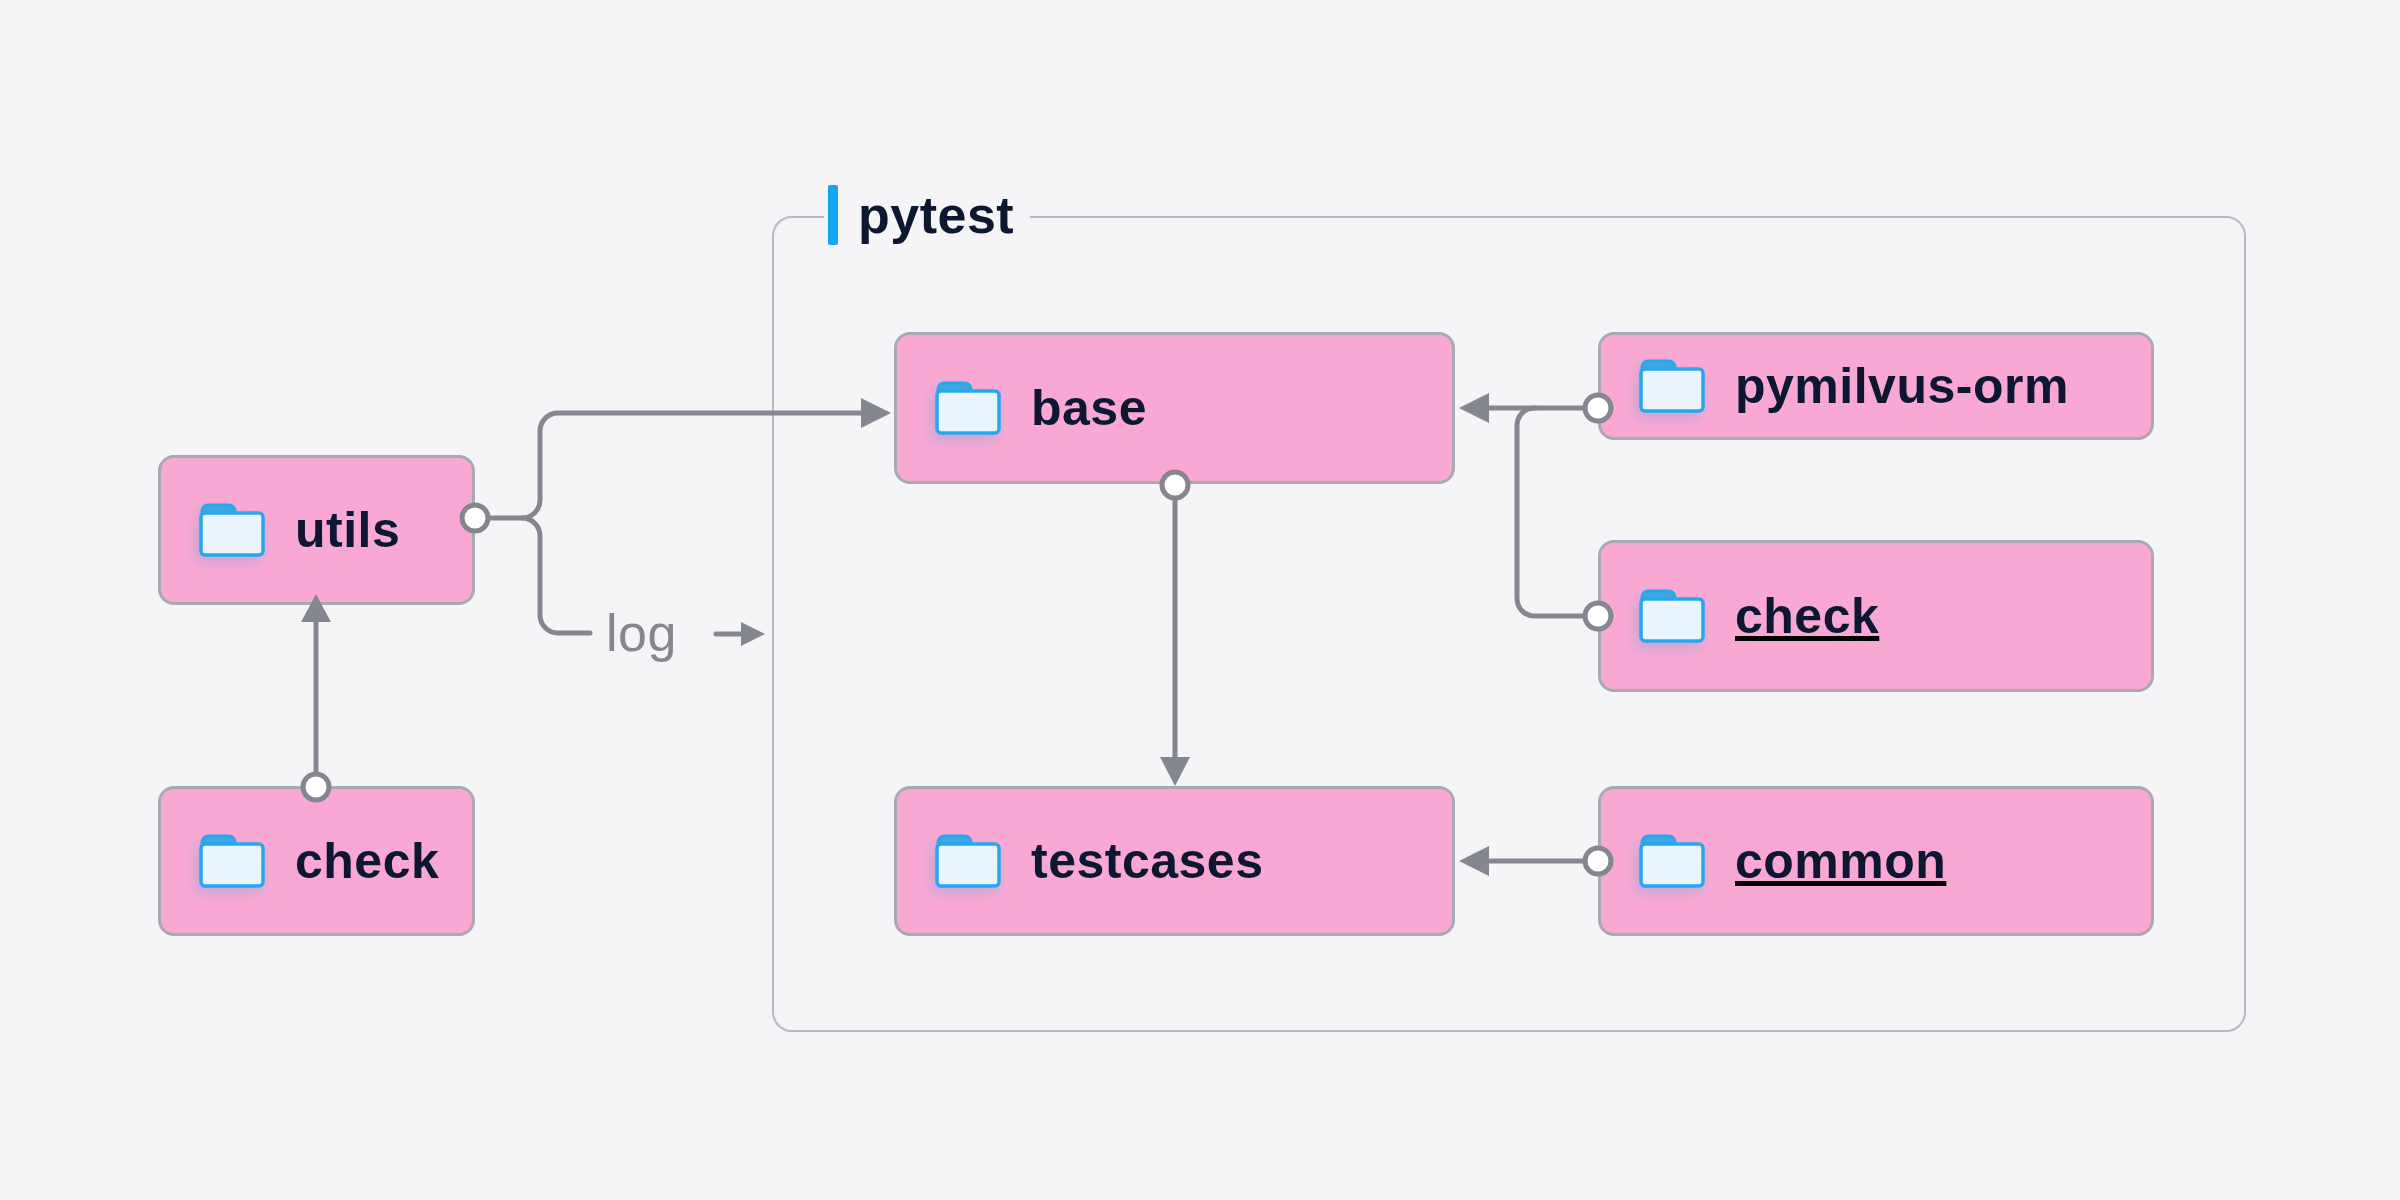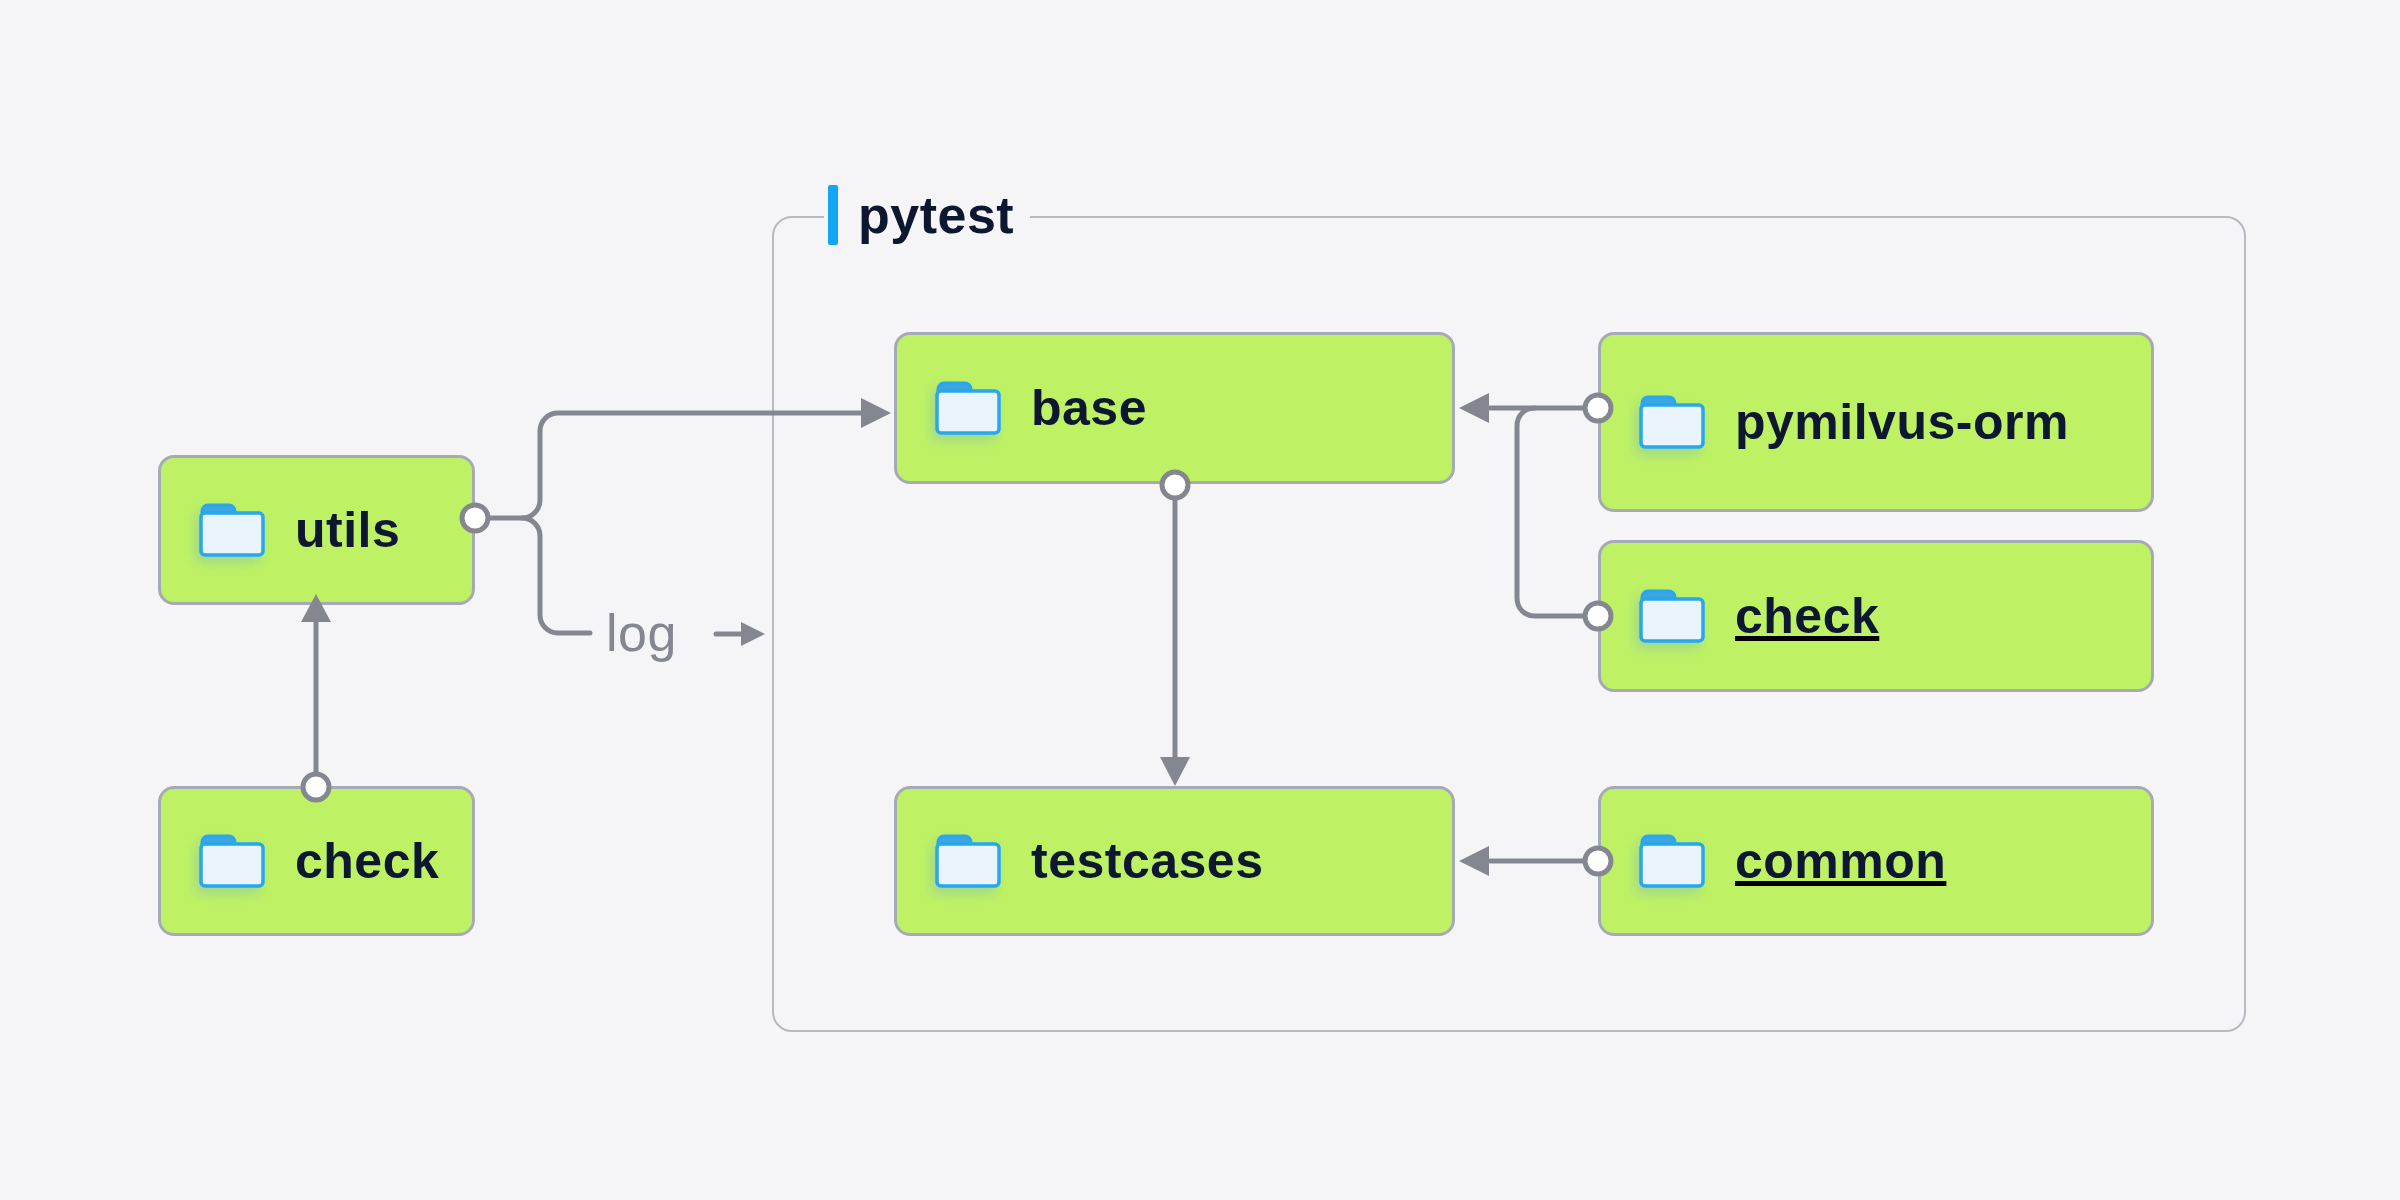--- a/index.html
+++ b/index.html
@@ -47,21 +47,21 @@
     font-size: 52px;
     font-weight: 700;
     color: #0d1830;
     letter-spacing: 0.5px;
     line-height: 60px;
   }
 
   
   .node {
     position: absolute;
-    background: #bef264;
+    background: #f9a8d4;
     border: 3px solid #a6aab4;
     border-radius: 16px;
     box-sizing: border-box;
     display: flex;
     align-items: center;
     gap: 30px;
     padding-left: 38px;
     z-index: 2;
   }
   .node .node-label {
@@ -70,21 +70,21 @@
     color: #0d1830;
     letter-spacing: 0.5px;
     white-space: nowrap;
   }
   .folder { display: inline-flex; flex: none; }
   .folder svg { filter: drop-shadow(-4px 6px 6px rgba(110,165,215,0.35)); }
 
   .node--utils     { left: 158px;  top: 443px; width: 317px; height: 150px; margin-top: 12px; }
   .node--config    { left: 158px;  top: 786px; width: 317px; height: 150px; }
   .node--base      { left: 894px;  top: 332px; width: 561px; height: 152px; }
-  .node--pymilvus  { left: 1598px; top: 332px; width: 556px; height: 180px; }
+  .node--pymilvus  { left: 1598px; top: 332px; width: 556px; height: 108px; }
   .node--check     { left: 1598px; top: 540px; width: 556px; height: 152px; text-decoration: underline; }
   .node--testcases { left: 894px;  top: 786px; width: 561px; height: 150px; }
   .node--common    { left: 1598px; top: 786px; width: 556px; height: 150px; text-decoration: underline; }
 
   
   .connectors {
     position: absolute;
     left: 0; top: 0;
     width: 2400px; height: 1200px;
     z-index: 4;

